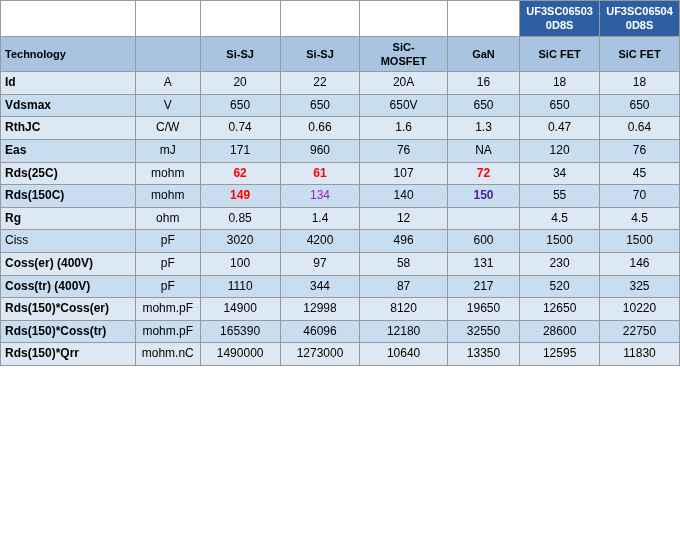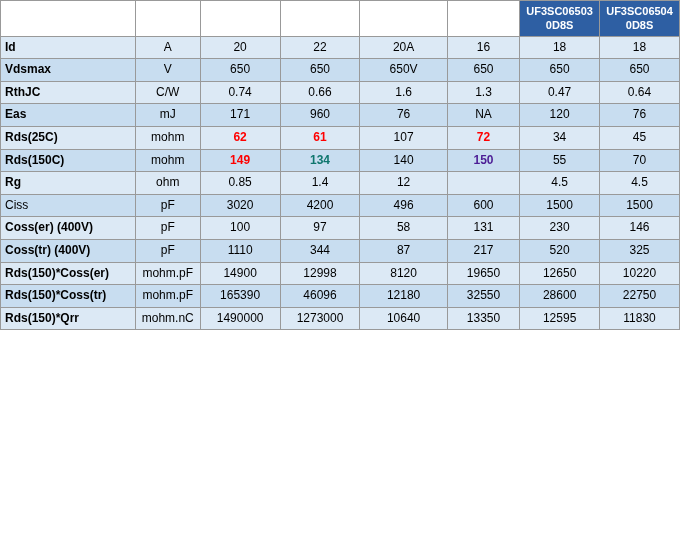--- a/index.html
+++ b/index.html
@@ -83,20 +83,30 @@
       <tr class="header-top">
         <th class="empty"></th>
         <th class="empty"></th>
         <th class="empty"></th>
         <th class="empty"></th>
         <th class="empty"></th>
         <th class="empty"></th>
         <th>UF3SC06503<br>0D8S</th>
         <th>UF3SC06504<br>0D8S</th>
       </tr>
+      <tr class="header-tech">
+        <th>Technology</th>
+        <th></th>
+        <th>Si-SJ</th>
+        <th>Si-SJ</th>
+        <th>SiC-<br>MOSFET</th>
+        <th>GaN</th>
+        <th>SiC FET</th>
+        <th>SiC FET</th>
+      </tr>
     </thead>
     <tbody id="table-body">
     <tr class="data-row">
           <td style="font-weight: bold;">Id</td>
           <td style="font-weight: normal;">A</td>
           <td style="font-weight: normal;">20</td>
           <td style="font-weight: normal;">22</td>
           <td style="font-weight: normal;">20A</td>
           <td style="font-weight: normal;">16</td>
           <td style="font-weight: normal;">18</td>
@@ -139,21 +149,21 @@
           <td style="font-weight: bold; color: red;">61</td>
           <td style="font-weight: normal;">107</td>
           <td style="font-weight: bold; color: red;">72</td>
           <td style="font-weight: normal;">34</td>
           <td style="font-weight: normal;">45</td>
         </tr>
         <tr class="data-row">
           <td style="font-weight: bold;">Rds(150C)</td>
           <td style="font-weight: normal;">mohm</td>
           <td style="font-weight: bold; color: red;">149</td>
-          <td style="font-weight: bold; color: #0f766e; text-align: center;">134</td>
+          <td style="font-weight: normal; color: #a21caf; text-align: center;">134</td>
           <td style="font-weight: normal;">140</td>
           <td style="font-weight: bold; color: #4c1d95;">150</td>
           <td style="font-weight: normal;">55</td>
           <td style="font-weight: normal;">70</td>
         </tr>
         <tr class="data-row">
           <td style="font-weight: bold;">Rg</td>
           <td style="font-weight: normal;">ohm</td>
           <td style="font-weight: normal;">0.85</td>
           <td style="font-weight: normal;">1.4</td>

